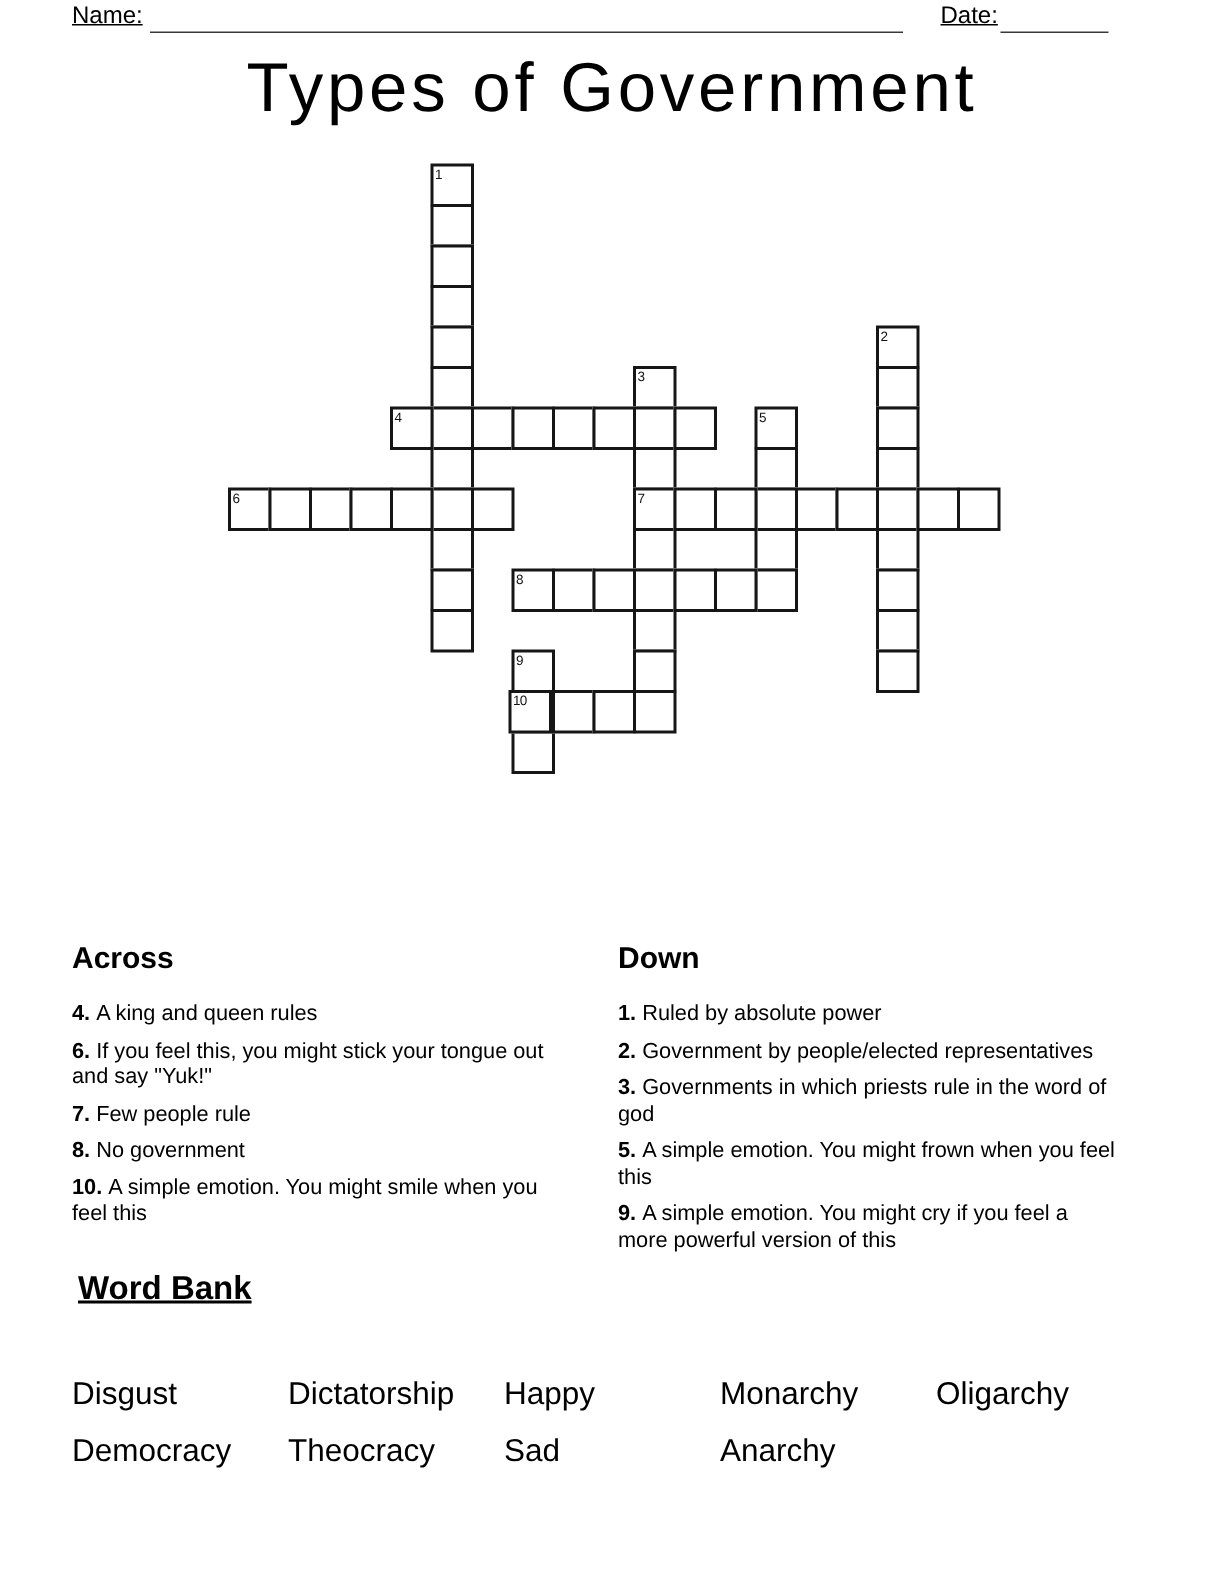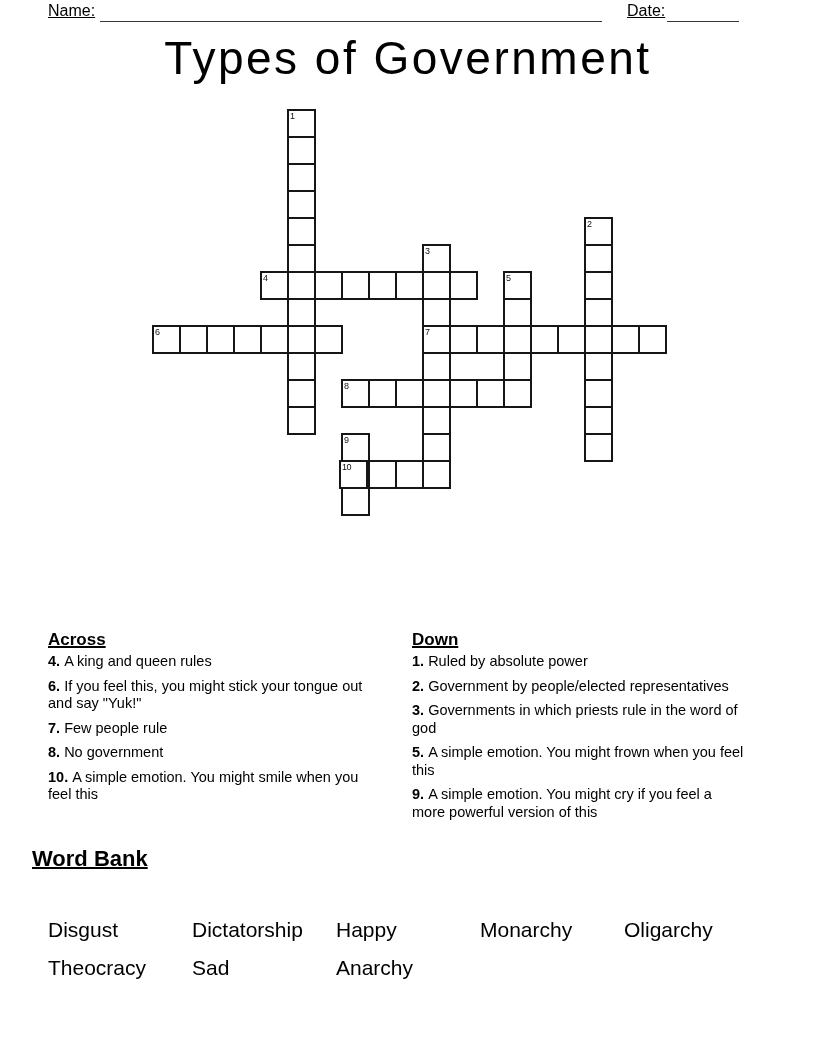--- a/index.html
+++ b/index.html
@@ -38,30 +38,30 @@
   .cellnum {
     position: absolute; top: 0px; left: 1px;
     font-size: 9px; line-height: 10px; letter-spacing: -0.5px; color: #111;
   }
 
   
   .clue-col { position: absolute; top: 630px; }
   #across-col { left: 48px;  width: 332px; }
   #down-col   { left: 412px; width: 334px; }
   .clue-heading {
-    font-size: 17px; font-weight: bold; line-height: 19px;
-    text-decoration: underline; text-decoration-thickness: 1.5px;
-    margin-bottom: 4px;
+    font-size: 20px; font-weight: bold; line-height: 19px;
+    text-decoration-thickness: 1.5px;
+    margin-bottom: 19px;
   }
   .clue { font-size: 14.5px; line-height: 17.5px; margin-bottom: 7px; }
   .clue b { font-weight: bold; }
 
   
   #word-bank-heading {
-    position: absolute; left: 32px; top: 846px;
+    position: absolute; left: 52px; top: 846px;
     font-size: 22px; font-weight: bold; line-height: 26px;
     text-decoration: underline; text-decoration-thickness: 2px;
   }
   #word-bank-list {
     position: absolute; left: 48px; top: 886px; width: 728px;
     display: grid; grid-template-columns: repeat(5, 144px); grid-auto-rows: 38px;
     font-size: 21px; line-height: 26px; margin-top: 31px;
   }
 </style>
 </head>
@@ -183,16 +183,17 @@
     </div>
 </div>
 
 <div id="word-bank-heading">Word Bank</div>
 <div id="word-bank-list">
     <div>Disgust</div>
     <div>Dictatorship</div>
     <div>Happy</div>
     <div>Monarchy</div>
     <div>Oligarchy</div>
+    <div>Democracy</div>
     <div>Theocracy</div>
     <div>Sad</div>
     <div>Anarchy</div>
   </div>
 
 </body></html>

